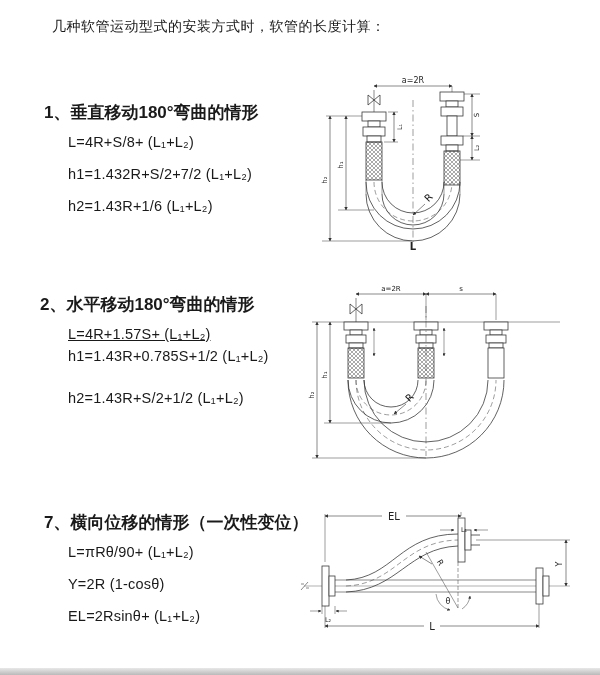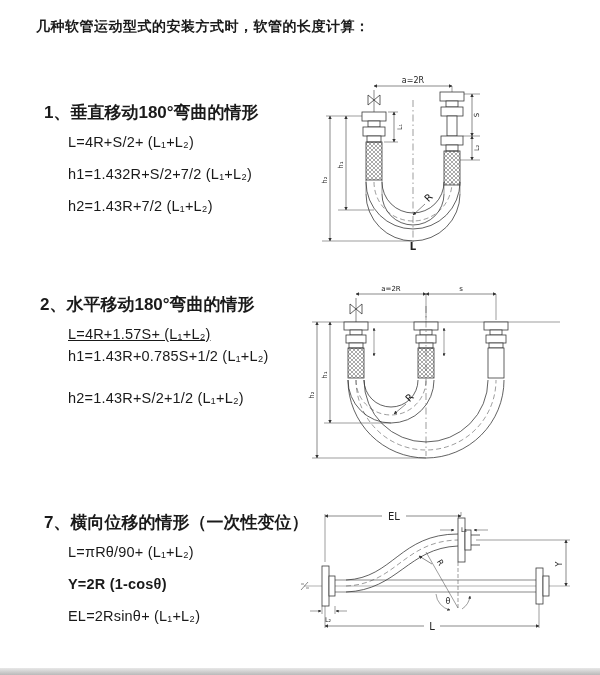--- a/index.html
+++ b/index.html
@@ -2,50 +2,50 @@
 <html><head>
 <meta charset="utf-8">
 <style>
   html,body{margin:0;padding:0;}
   body{
     width:600px;height:675px;position:relative;background:#ffffff;
     font-family:"Liberation Sans","DejaVu Sans",sans-serif;color:#1a1a1a;
     overflow:hidden;
   }
   .page-title{
-    position:absolute;left:36px;top:18px;font-size:14px;font-weight:bold;
+    position:absolute;left:52px;top:18px;font-size:14px;font-weight:normal;
     letter-spacing:0.5px;white-space:nowrap;
   }
   .section-heading{position:absolute;font-size:17px;font-weight:bold;white-space:nowrap;}
   .formula{position:absolute;font-size:14.5px;white-space:nowrap;letter-spacing:0.2px;}
   .diagram{position:absolute;}
   svg text{font-family:"DejaVu Sans","Liberation Sans",sans-serif;fill:#222;}
   .footer-strip{
     position:absolute;left:0;top:668px;width:600px;height:7px;
     background:linear-gradient(#e8e8e8,#b9b9b9);
   }
 </style>
 </head>
 <body>
 
 <div class="page-title">几种软管运动型式的安装方式时，软管的长度计算：</div>
 
 <div class="section-heading" style="left:44px;top:101px;">1、垂直移动180°弯曲的情形</div>
-<div class="formula" style="left:68px;top:134px;">L=4R+S/2+ (L₁+L₂)</div>
+<div class="formula" style="left:68px;top:134px;">L=4R+S/8+ (L₁+L₂)</div>
 <div class="formula" style="left:68px;top:166px;">h1=1.432R+S/2+7/2 (L₁+L₂)</div>
-<div class="formula" style="left:68px;top:198px;">h2=1.43R+7/2 (L₁+L₂)</div>
+<div class="formula" style="left:68px;top:198px;">h2=1.43R+1/6 (L₁+L₂)</div>
 
 <div class="section-heading" style="left:40px;top:293px;">2、水平移动180°弯曲的情形</div>
 <div class="formula" style="left:68px;top:326px;text-decoration:underline;">L=4R+1.57S+ (L₁+L₂)</div>
 <div class="formula" style="left:68px;top:348px;">h1=1.43R+0.785S+1/2 (L₁+L₂)</div>
 <div class="formula" style="left:68px;top:390px;">h2=1.43R+S/2+1/2 (L₁+L₂)</div>
 
 <div class="section-heading" style="left:44px;top:511px;">7、横向位移的情形（一次性变位）</div>
 <div class="formula" style="left:68px;top:544px;">L=πRθ/90+ (L₁+L₂)</div>
-<div class="formula" style="left:68px;top:576px;font-weight:bold;">Y=2R (1-cosθ)</div>
+<div class="formula" style="left:68px;top:576px;">Y=2R (1-cosθ)</div>
 <div class="formula" style="left:68px;top:608px;">EL=2Rsinθ+ (L₁+L₂)</div>
 
 <svg class="diagram" style="left:312px;top:70px;" width="250" height="182" viewBox="0 0 250 182">
   <defs>
     <marker id="a1" viewBox="0 0 10 10" refX="9" refY="5" markerWidth="6" markerHeight="6" orient="auto-start-reverse">
       <path d="M0,0L10,5L0,10z" fill="#333"></path>
     </marker>
     <pattern id="xh1" width="4" height="4" patternUnits="userSpaceOnUse">
       <path d="M0,0L4,4M4,0L0,4" stroke="#555" stroke-width="0.5"></path>
     </pattern>

